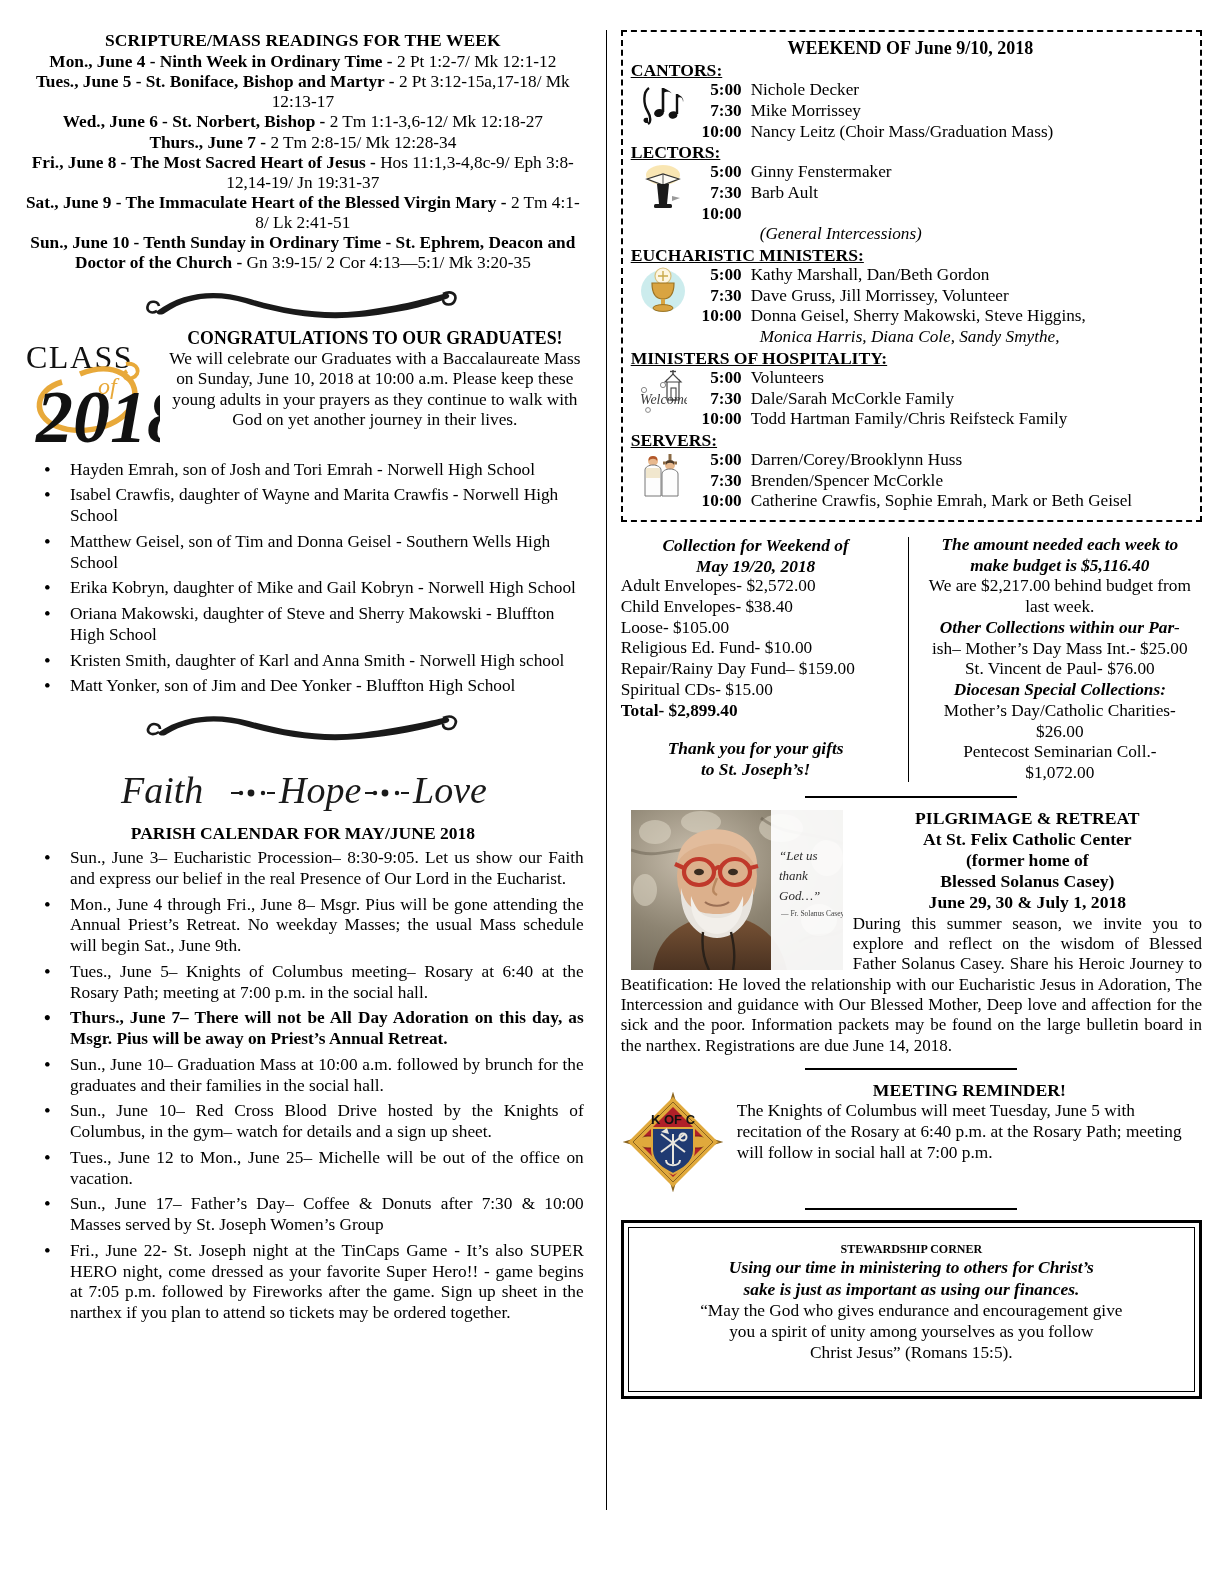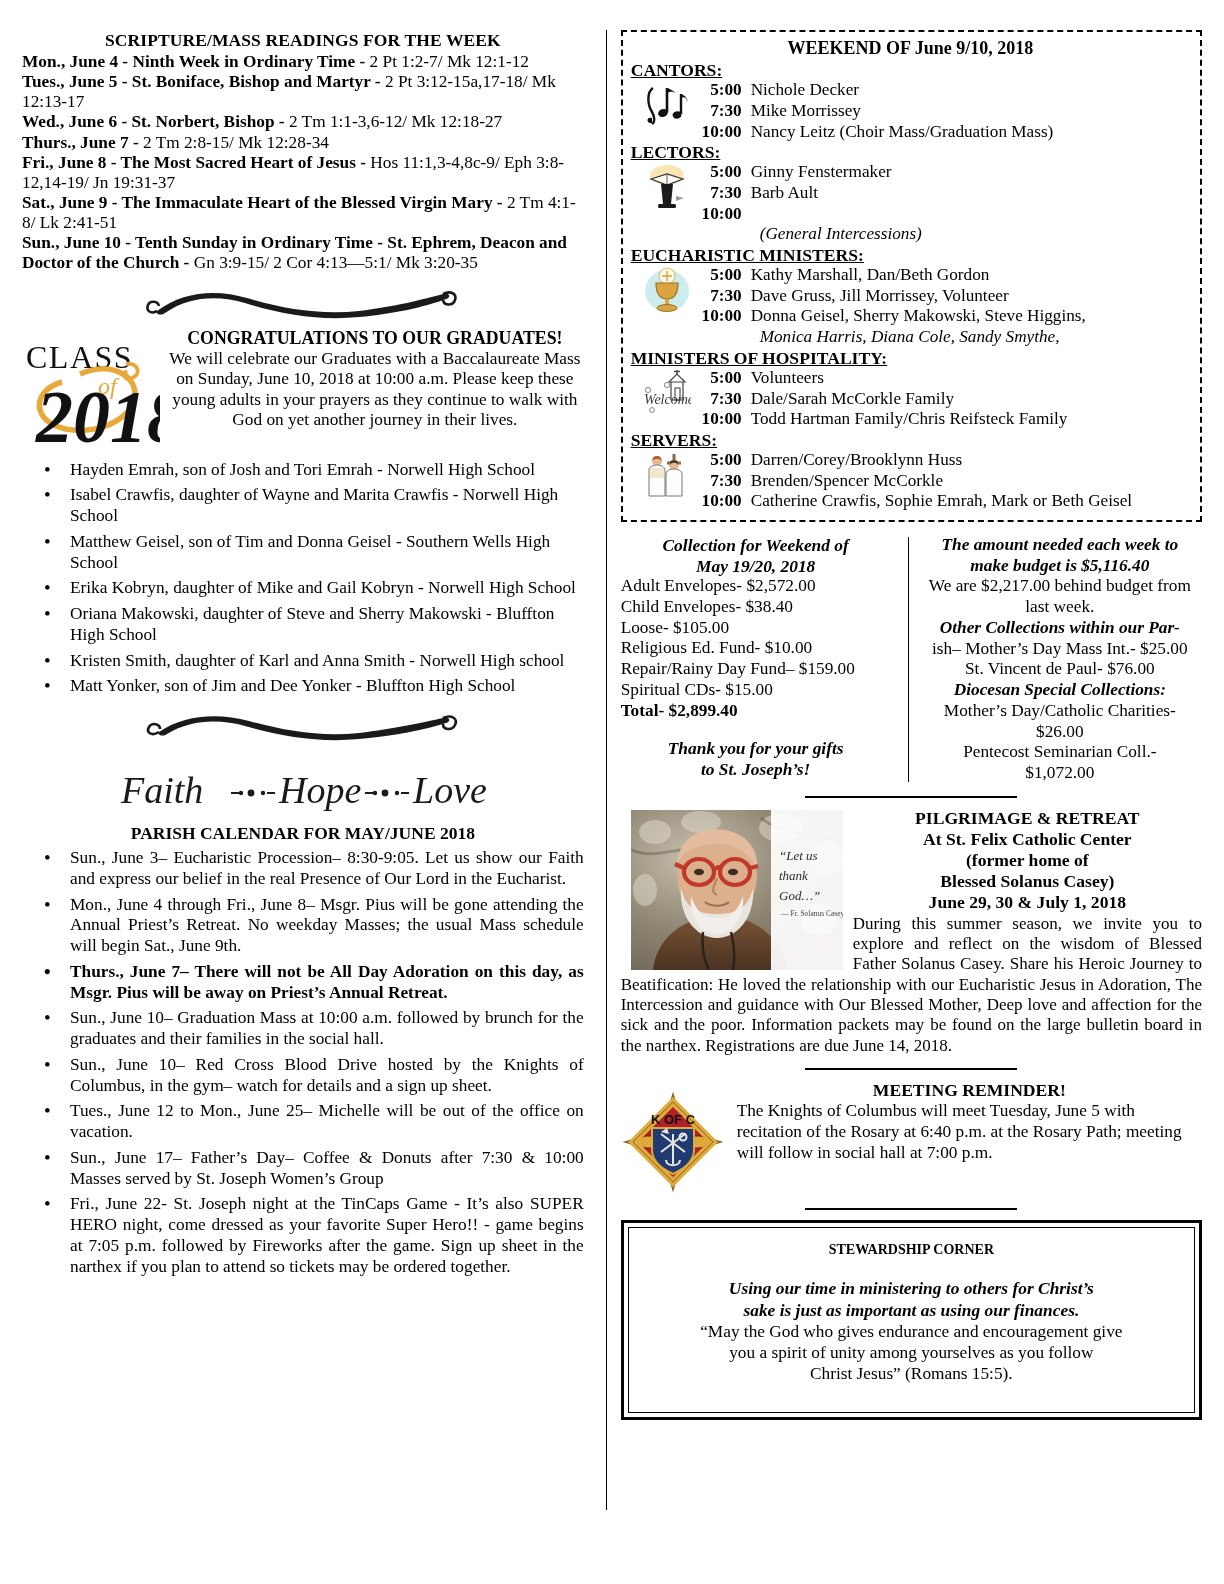--- a/index.html
+++ b/index.html
@@ -38,21 +38,21 @@
   .section-title {
     text-align: center;
     font-weight: bold;
     font-size: 17.5px;
     letter-spacing: .1px;
     margin-bottom: 1px;
   }
   .reading-line {
     font-size: 17.3px;
     line-height: 1.165;
-    text-align: left;
+    text-align: center;
   }
   .reading-line b { font-weight: bold; }
 
   
   .flourish {
     width: 100%;
     height: 42px;
     display: flex;
     justify-content: center;
     align-items: center;
@@ -129,25 +129,25 @@
   .min-group-title {
     font-weight: bold;
     font-size: 17.6px;
     text-decoration: underline;
     display: inline-block;
     line-height: 1.15;
   }
   .min-rows { position: relative; padding-left: 58px; min-height: 10px; }
   .min-icon {
     position: absolute;
-    left: 12px;
+    left: 0;
     top: 2px;
     width: 56px;
     display: flex;
-    justify-content: flex-start;
+    justify-content: flex-end;
   }
   .min-row {
     display: flex;
     font-size: 17.2px;
     line-height: 1.2;
     align-items: baseline;
   }
   .min-time {
     font-weight: bold;
     width: 62px;
@@ -226,21 +226,21 @@
   .steward-box {
     border: 3px solid #000;
     padding: 4px;
     margin-top: 4px;
   }
   .steward-inner {
     border: 1px solid #000;
     padding: 14px 14px 28px 14px;
     text-align: center;
   }
-  .steward-head { font-weight: bold; font-size: 14px; margin-bottom: 20px; }
+  .steward-head { font-weight: bold; font-size: 12px; }
   .steward-italic {
     font-weight: bold;
     font-style: italic;
     font-size: 17.4px;
     line-height: 1.22;
   }
   .steward-quote { font-size: 17.3px; line-height: 1.22; }
 </style>
 </head>
 <body>
@@ -324,20 +324,21 @@
             <rect x="288" y="33" width="8" height="2"></rect>
         </g>
         <text x="300" y="44" font-family="Liberation Serif, serif" font-size="38" font-style="italic" fill="#1a1a1a" id="fhl-3">Love</text>
       </svg>
     </div>
 
     <div class="cal-title">PARISH CALENDAR FOR MAY/JUNE 2018</div>
     <ul class="bullets justify" id="cal-list">
         <li>Sun., June 3– Eucharistic Procession– 8:30-9:05. Let us show our Faith and express our belief in the real Presence of Our Lord in the Eucharist.</li>
         <li>Mon., June 4 through Fri., June 8– Msgr. Pius will be gone attending the Annual Priest’s Retreat. No weekday Masses; the usual Mass schedule will begin Sat., June 9th.</li>
+        <li>Tues., June 5– Knights of Columbus meeting– Rosary at 6:40 at the Rosary Path; meeting at 7:00 p.m. in the social hall.</li>
         <li class="bold">Thurs., June 7– There will not be All Day Adoration on this day, as Msgr. Pius will be away on Priest’s Annual Retreat.</li>
         <li>Sun., June 10– Graduation Mass at 10:00 a.m. followed by brunch for the graduates and their families in the social hall.</li>
         <li>Sun., June 10– Red Cross Blood Drive hosted by the Knights of Columbus, in the gym– watch for details and a sign up sheet.</li>
         <li>Tues., June 12 to Mon., June 25– Michelle will be out of the office on vacation.</li>
         <li>Sun., June 17– Father’s Day– Coffee &amp; Donuts after 7:30 &amp; 10:00 Masses served by St. Joseph Women’s Group</li>
         <li>Fri., June 22- St. Joseph night at the TinCaps Game - It’s also SUPER HERO night, come dressed as your favorite Super Hero!! - game begins at 7:05 p.m. followed by Fireworks after the game. Sign up sheet in the narthex if you plan to attend so tickets may be ordered together.</li>
       </ul>
   </div>
 
   <div class="col-divider"></div>

